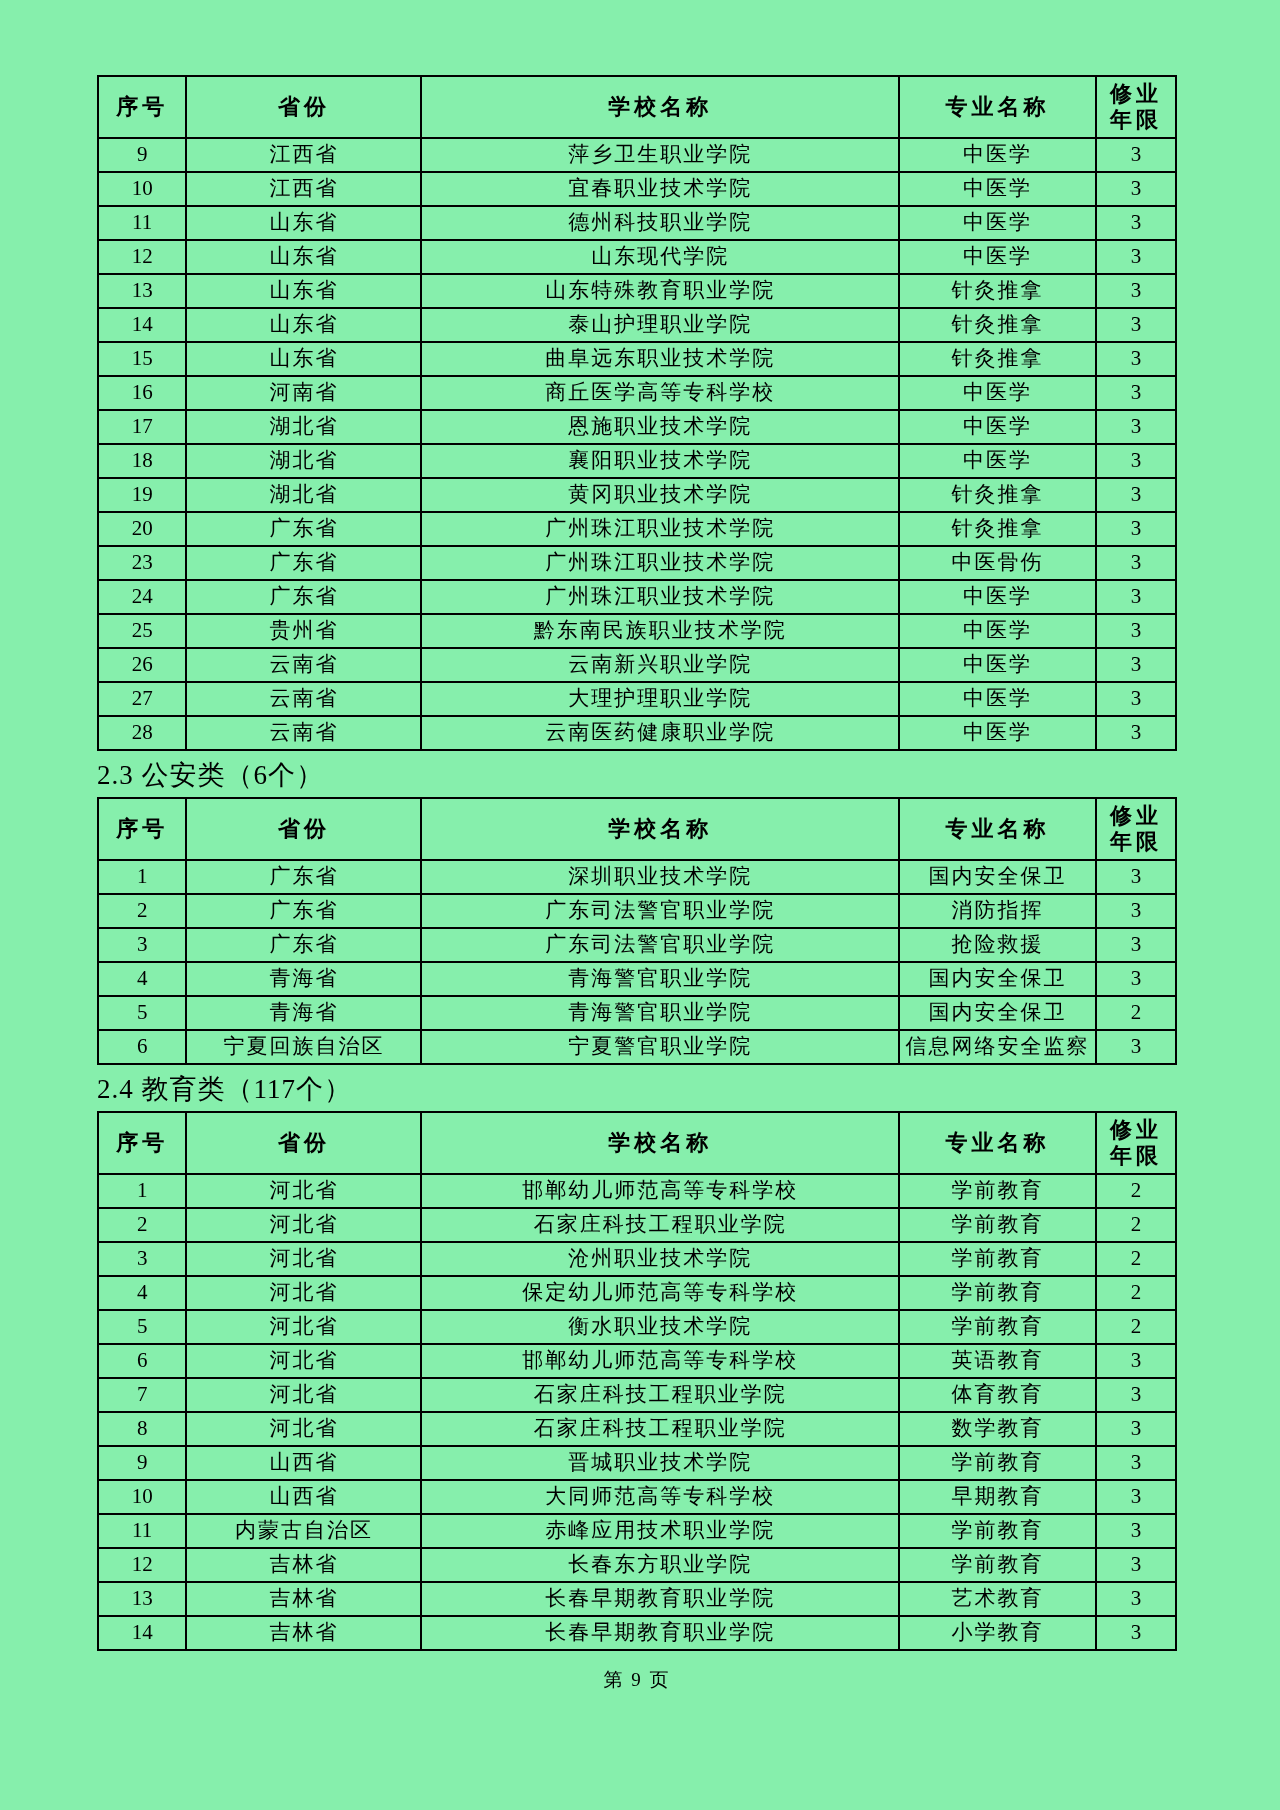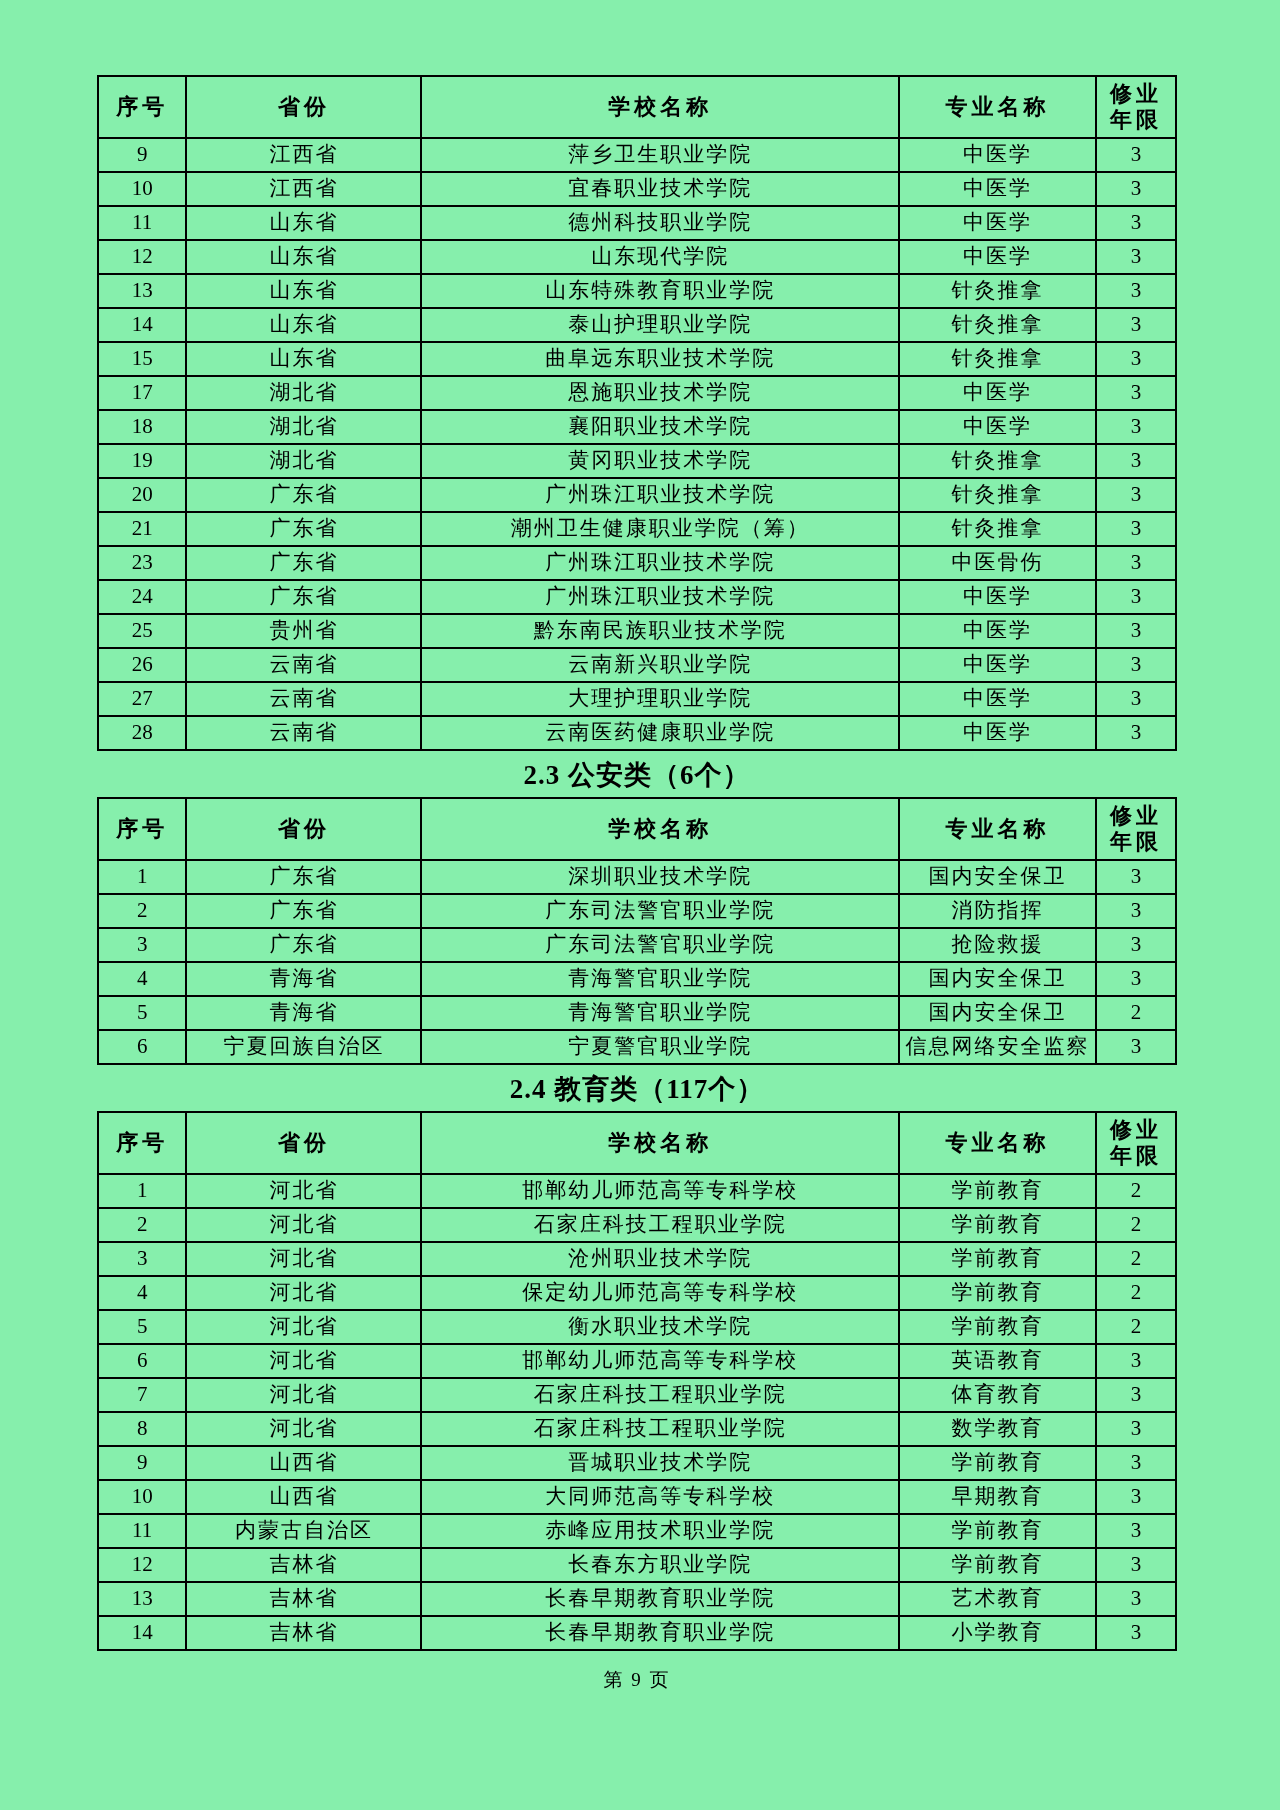--- a/index.html
+++ b/index.html
@@ -54,25 +54,25 @@
     letter-spacing: 2px;
     line-height: 1.1;
     word-break: break-all;
   }
   table.doc-table td.num {
     letter-spacing: 0;
     font-size: 21px;
   }
   .section-heading {
     font-size: 27px;
-    font-weight: bold;
+    font-weight: normal;
     line-height: 28px;
     padding: 10px 0 8px 0;
     letter-spacing: 1px;
-    text-align: center;
+    text-align: left;
   }
   .page-footer {
     margin-top: 16px;
     text-align: center;
     font-size: 19px;
     letter-spacing: 2px;
   }
 </style>
 </head>
 <body>
@@ -141,20 +141,27 @@
               <td class="num">3</td>
             </tr>
             <tr>
               <td class="num">15</td>
               <td>山东省</td>
               <td>曲阜远东职业技术学院</td>
               <td>针灸推拿</td>
               <td class="num">3</td>
             </tr>
             <tr>
+              <td class="num">16</td>
+              <td>河南省</td>
+              <td>商丘医学高等专科学校</td>
+              <td>中医学</td>
+              <td class="num">3</td>
+            </tr>
+            <tr>
               <td class="num">17</td>
               <td>湖北省</td>
               <td>恩施职业技术学院</td>
               <td>中医学</td>
               <td class="num">3</td>
             </tr>
             <tr>
               <td class="num">18</td>
               <td>湖北省</td>
               <td>襄阳职业技术学院</td>
@@ -165,27 +172,20 @@
               <td class="num">19</td>
               <td>湖北省</td>
               <td>黄冈职业技术学院</td>
               <td>针灸推拿</td>
               <td class="num">3</td>
             </tr>
             <tr>
               <td class="num">20</td>
               <td>广东省</td>
               <td>广州珠江职业技术学院</td>
-              <td>针灸推拿</td>
-              <td class="num">3</td>
-            </tr>
-            <tr>
-              <td class="num">21</td>
-              <td>广东省</td>
-              <td>潮州卫生健康职业学院（筹）</td>
               <td>针灸推拿</td>
               <td class="num">3</td>
             </tr>
             <tr>
               <td class="num">23</td>
               <td>广东省</td>
               <td>广州珠江职业技术学院</td>
               <td>中医骨伤</td>
               <td class="num">3</td>
             </tr>

